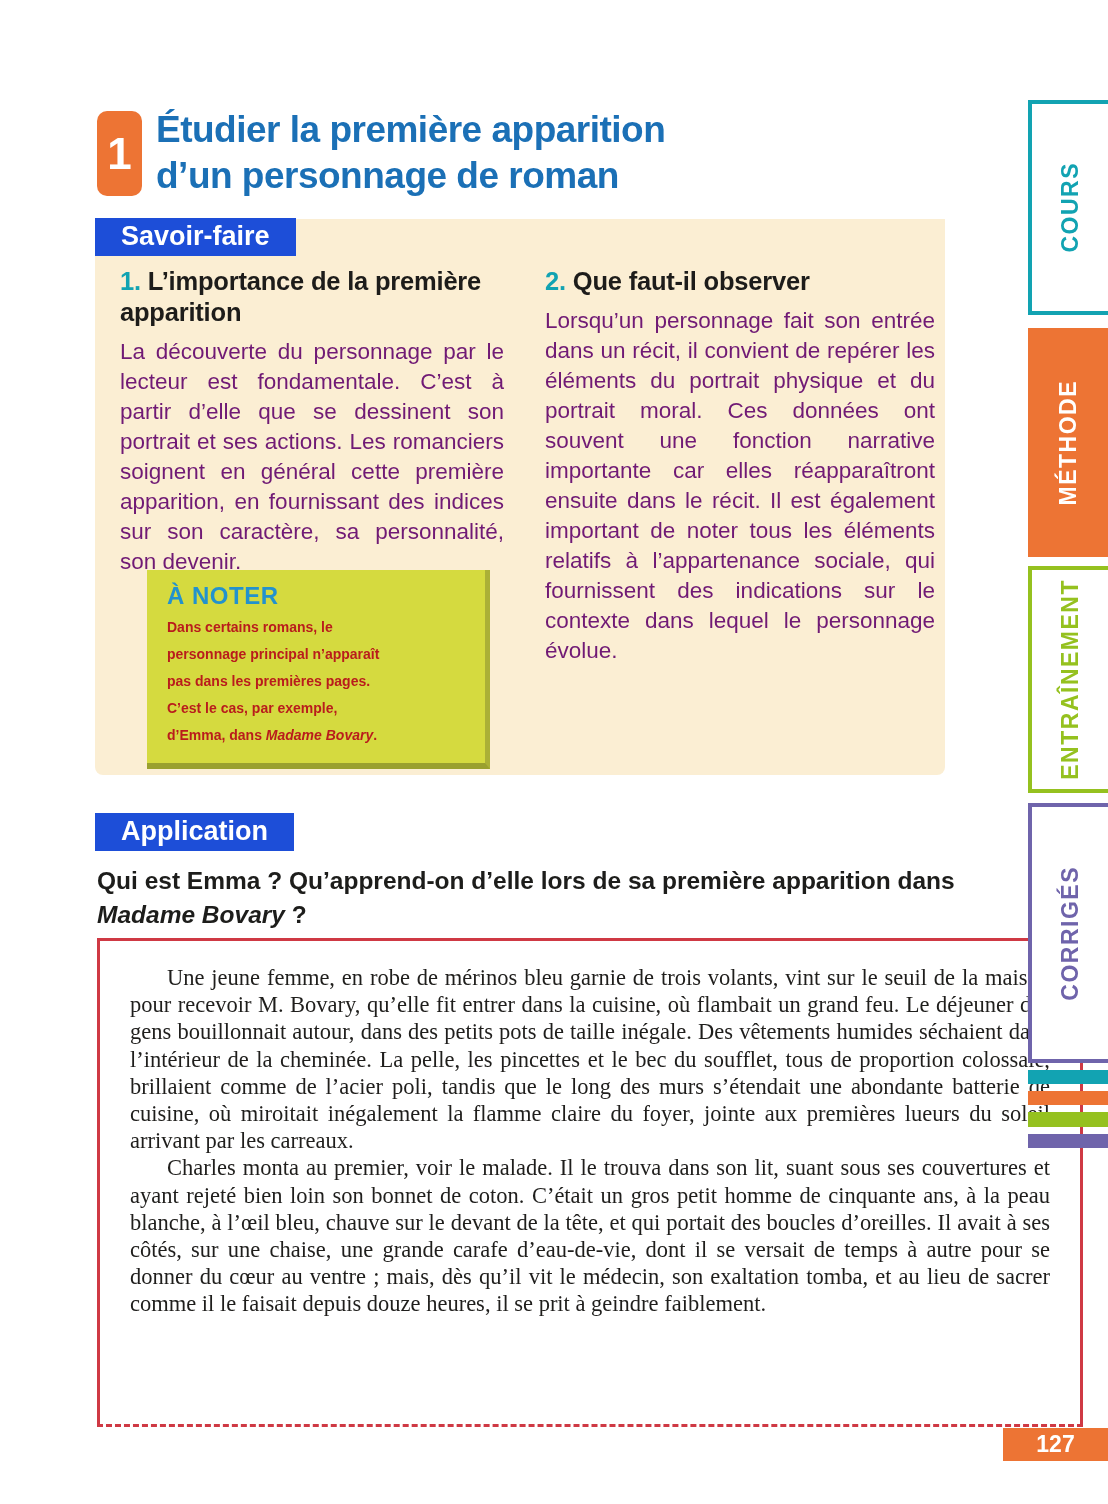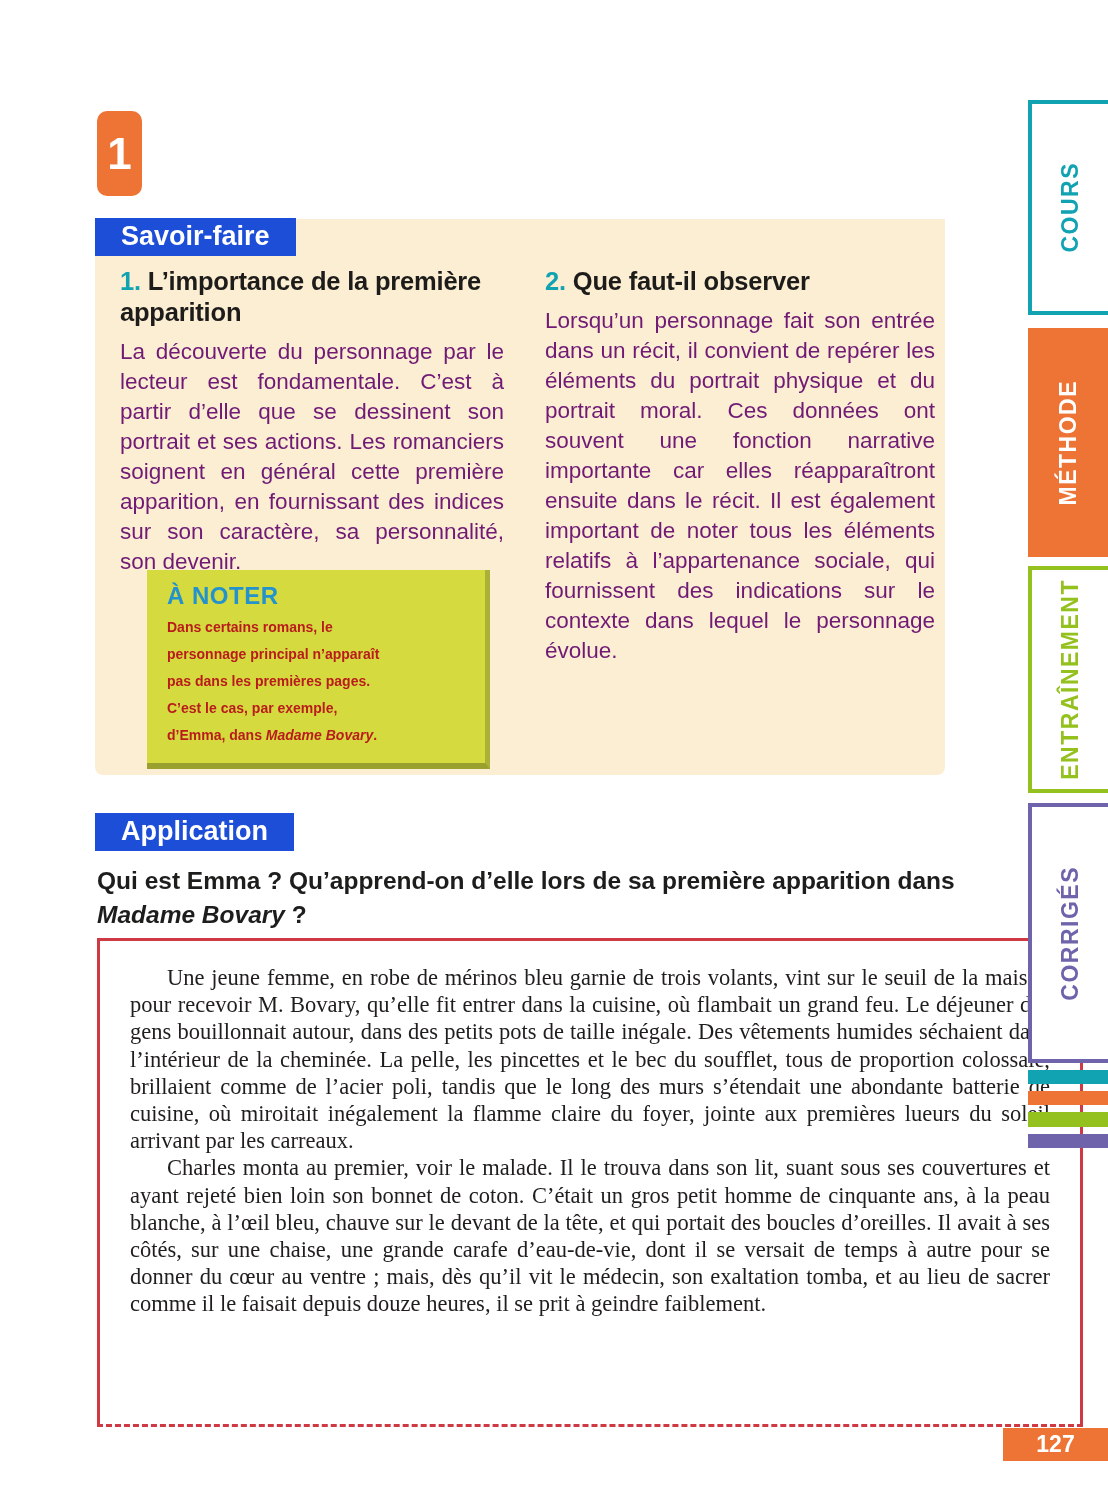--- a/index.html
+++ b/index.html
@@ -120,20 +120,24 @@
     background: #ed7434; color: #ffffff; font-weight: bold; font-size: 23px;
     display: flex; align-items: center; justify-content: center;
   }
 </style>
 </head>
 <body>
 
 <div class="page">
 
   <div class="chapter-num">1</div>
+  <div class="page-title">
+    <div>Étudier la première apparition</div>
+    <div>d’un personnage de roman</div>
+  </div>
 
   <div class="cream-panel"></div>
   <div class="banner banner-savoir">Savoir-faire</div>
 
   <div class="col col-1">
     <h3><span class="num">1.</span><span> L’importance de la première apparition</span></h3>
     <p class="body">La découverte du personnage par le lecteur est fondamentale. C’est à partir d’elle que se dessinent son portrait et ses actions. Les romanciers soignent en général cette première apparition, en fournissant des indices sur son caractère, sa personnalité, son devenir.</p>
   </div>
 
   <div class="note-box">

